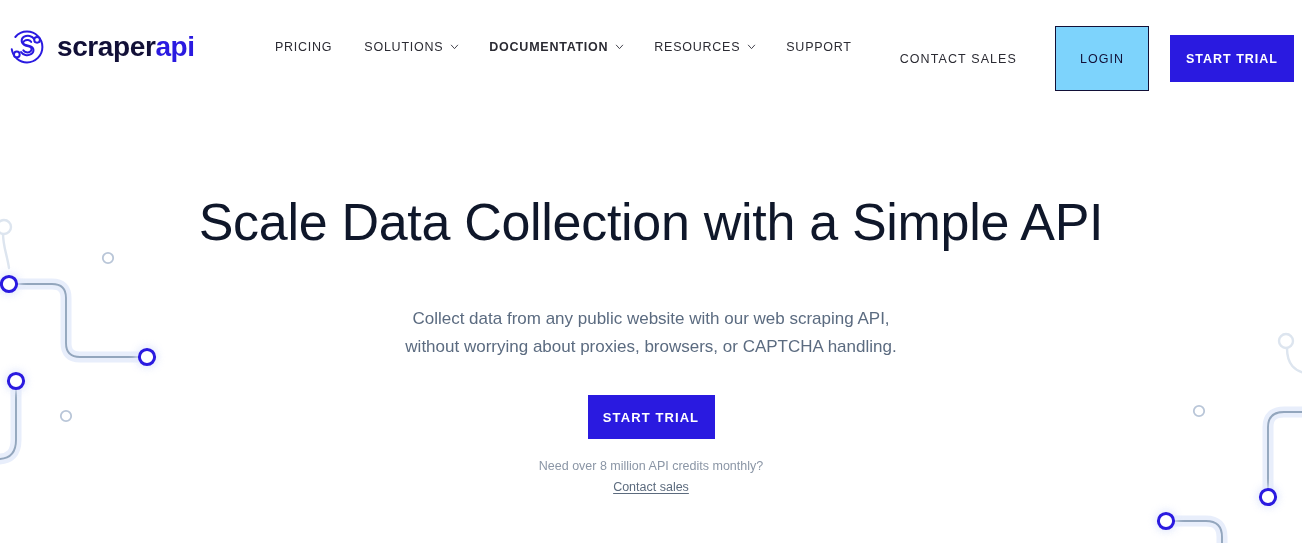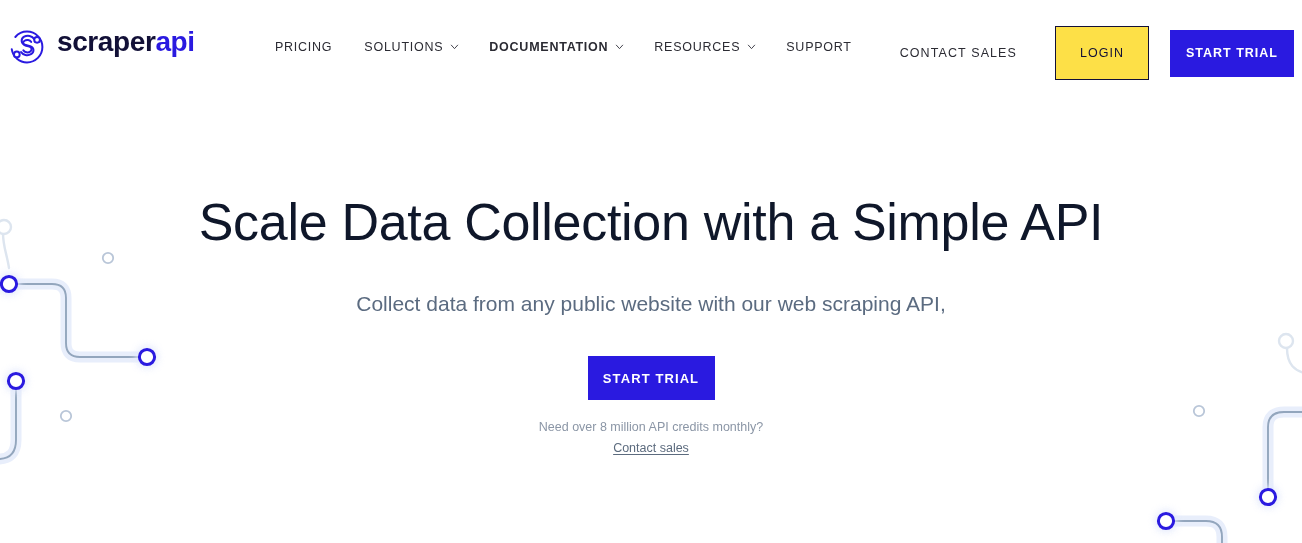--- a/index.html
+++ b/index.html
@@ -40,20 +40,21 @@
     z-index: 5;
     display: flex;
     align-items: center;
   }
 
   .brand {
     position: absolute;
     left: 8px;
     top: 28px;
     display: flex;
+    align-items: center;
     gap: 11px;
     text-decoration: none;
   }
   .brand-mark { display: block; width: 38px; height: 38px; }
   .brand-text {
     font-size: 28px;
     letter-spacing: -0.4px;
     font-weight: 700;
     line-height: 1;
     white-space: nowrap;
@@ -104,23 +105,23 @@
     text-decoration: none;
     margin-right: 38px;
     white-space: nowrap;
     cursor: pointer;
   }
   .btn-login {
     display: inline-flex;
     align-items: center;
     justify-content: center;
     width: 94px;
-    height: 54px;
+    height: 65px;
     border: 1px solid #121037;
-    background: #fde047;
+    background: #7dd3fc;
     color: #121037;
     font-family: inherit;
     font-size: 12.5px;
     letter-spacing: 1px;
     text-transform: uppercase;
     margin-right: 21px;
     cursor: pointer;
   }
   .btn-trial-top {
     display: inline-flex;
@@ -149,22 +150,22 @@
   }
   .hero-title {
     margin-top: 92px;
     font-size: 52px;
     font-weight: 400;
     letter-spacing: -0.3px;
     line-height: 1.18;
     color: #0f172a;
   }
   .hero-sub {
-    margin-top: 34px;
-    font-size: 21px;
+    margin-top: 52px;
+    font-size: 17px;
     line-height: 1.62;
     color: #5b6b80;
     font-weight: 400;
   }
   .hero-cta-wrap { margin-top: 35px; }
   .btn-trial-hero {
     display: inline-flex;
     align-items: center;
     justify-content: center;
     width: 127px;
@@ -317,20 +318,21 @@
       <button class="btn-login">LOGIN</button>
       <button class="btn-trial-top">START TRIAL</button>
     </div>
   </header>
 
   <section class="hero">
     <h1 class="hero-title">Scale Data Collection with a Simple API</h1>
 
     <p class="hero-sub">
       <span>Collect data from any public website with our web scraping API,</span><br>
+      <span>without worrying about proxies, browsers, or CAPTCHA handling.</span>
     </p>
 
     <div class="hero-cta-wrap">
       <button class="btn-trial-hero">START TRIAL</button>
     </div>
 
     <div class="hero-note">
       <span>Need over 8 million API credits monthly?</span><br>
       <a class="hero-note-link" href="#">Contact sales</a>
     </div>

